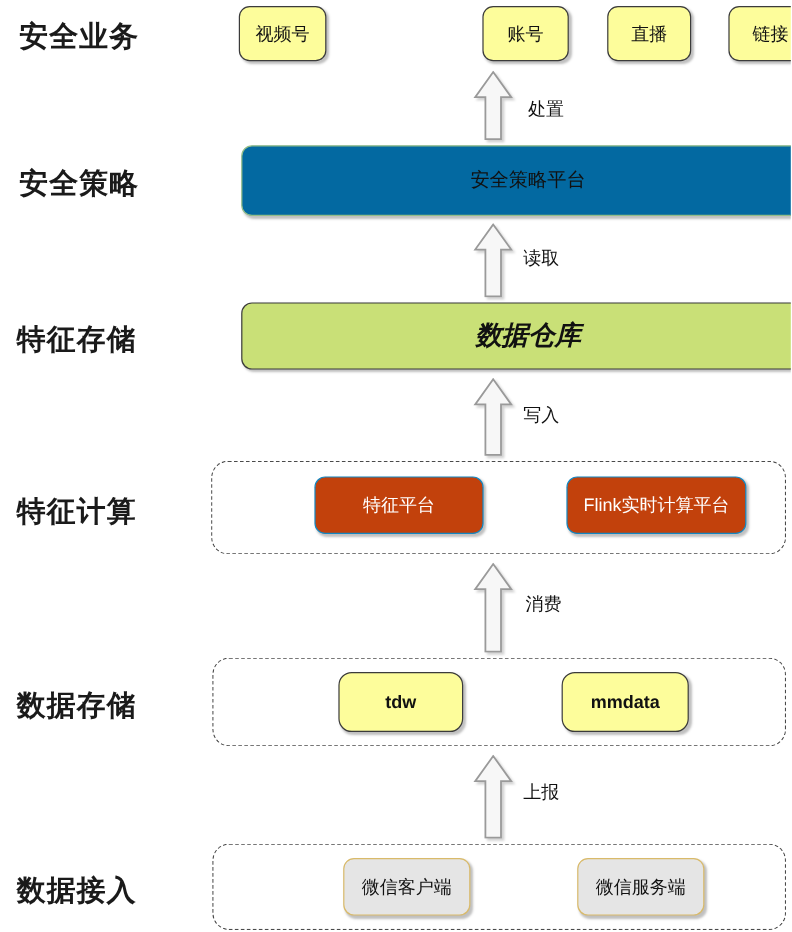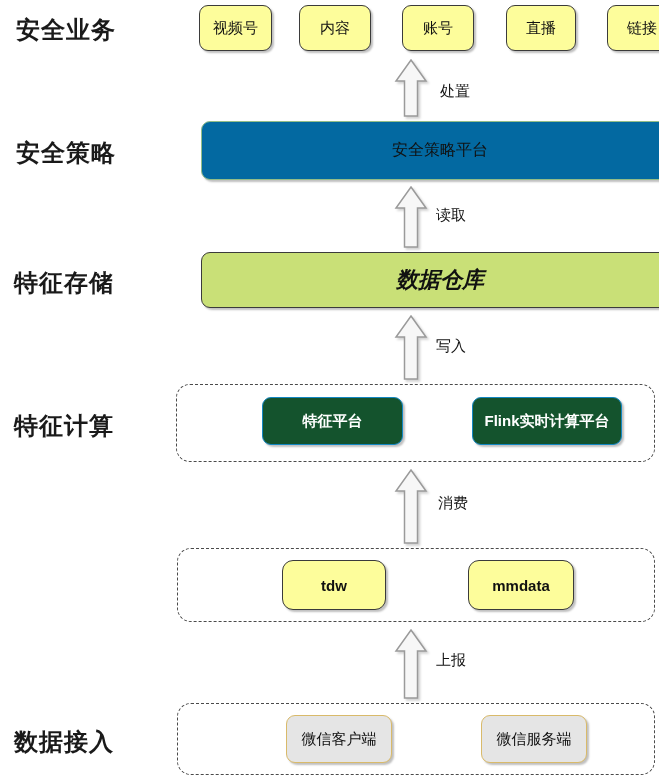--- a/index.html
+++ b/index.html
@@ -47,24 +47,24 @@
     font-size: 16px;
   }
   .node-bright-green {
     background: #C9E077;
     border: 1.5px solid #3b3b3b;
     font-size: 22px;
     font-weight: bold;
     font-style: italic;
   }
   .node-blue {
-    background: #14532d;
+    background: #c2410c;
     border: 1px solid #1387C2;
     color: #ffffff;
-    font-weight: bold;
+    font-weight: normal;
   }
   .node-cream {
     background: #e5e5e5;
     border: 1.5px solid #D9BA6A;
   }
   .node-data {
     font-weight: 600;
     border-radius: 11px;
   }
   .dashed-container {
@@ -97,24 +97,24 @@
 </style>
 </head>
 <body>
 
 <div class="canvas">
 
   <div class="layer-label" style="left:16px;top:14px">安全业务</div>
   <div class="layer-label" style="left:16px;top:137px">安全策略</div>
   <div class="layer-label" style="left:14px;top:267px">特征存储</div>
   <div class="layer-label" style="left:14px;top:410px">特征计算</div>
+  <div class="layer-label" style="left:14px;top:572px">数据存储</div>
   <div class="layer-label" style="left:14px;top:726px">数据接入</div>
 
   <div class="node node-yellow" style="left:175px;top:5px;width:73px;height:46px">视频号</div>
-  <div class="node node-yellow" style="left:275px;top:5px;width:72px;height:46px">内容</div>
   <div class="node node-yellow" style="left:378px;top:5px;width:72px;height:46px">账号</div>
   <div class="node node-yellow" style="left:482px;top:5px;width:70px;height:46px">直播</div>
   <div class="node node-yellow" style="left:583px;top:5px;width:70px;height:46px">链接</div>
 
   <div class="arrow" style="left:394px;top:59px">
     <svg width="34" height="58" viewBox="0 0 34 58">
         <polygon points="17,1 32,22 23.5,22 23.5,57 10.5,57 10.5,22 2,22"></polygon>
       </svg>
   </div>
   <div class="arrow-label" style="left:440px;top:82px">处置</div>

